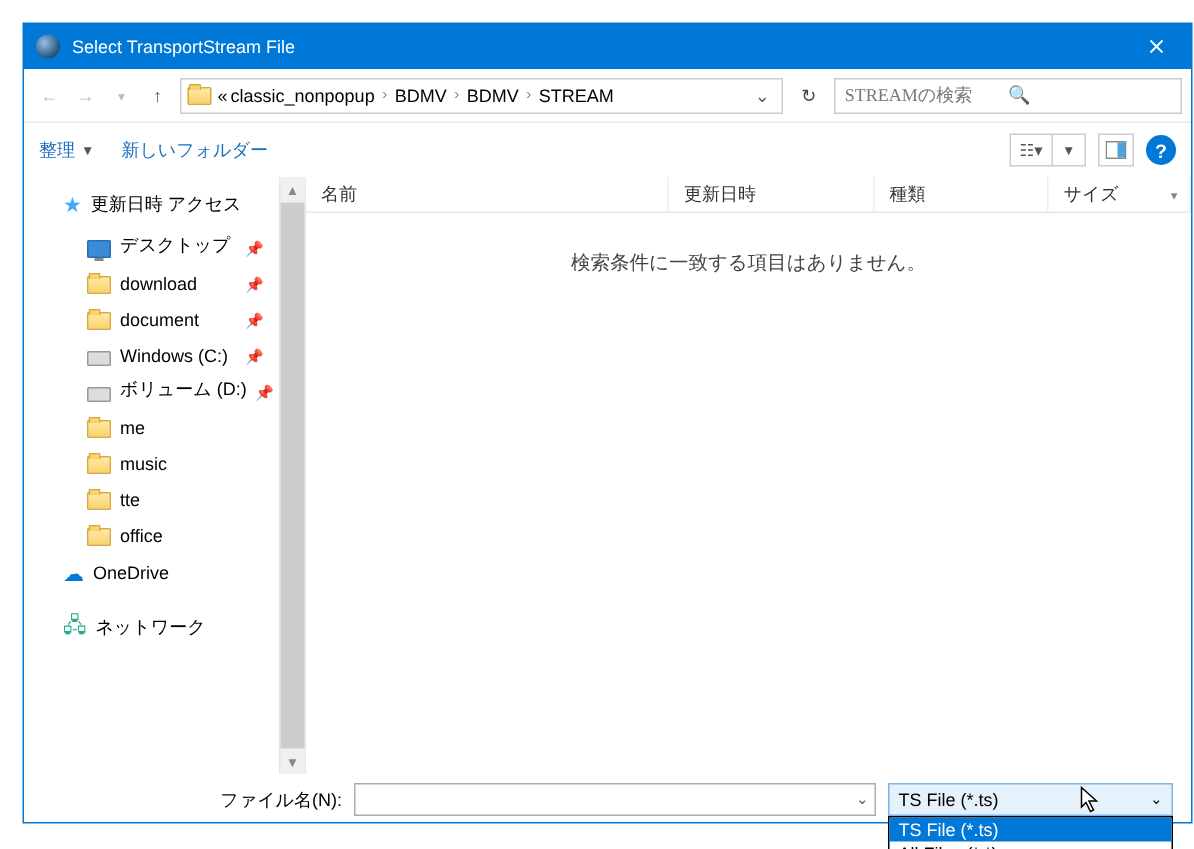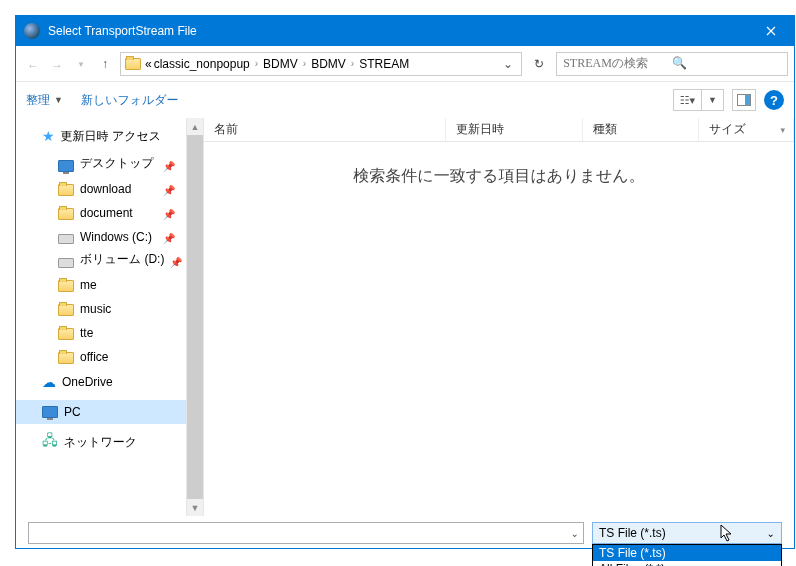--- a/index.html
+++ b/index.html
@@ -42,21 +42,21 @@
 .tree-item .pin { color:#777; font-size:10px; margin-left:auto; margin-right:10px;}
 .star{color:#40a6ff;font-size:14px;}
 .sb-scroll { width:17px; background:#f0f0f0; border-left:1px solid #e6e6e6; display:flex; flex-direction:column;}
 .sb-scroll .arr { height:17px; display:flex; align-items:center; justify-content:center; color:#888; font-size:9px;}
 .sb-scroll .thumb { flex:1; background:#cdcdcd; margin:0;}
 .content { flex:1; display:flex; flex-direction:column; }
 .columns { height:24px; display:flex; align-items:center; border-bottom:1px solid #e6e6e6; font-size:12px; color:#333;}
 .columns div { padding-left:10px; border-right:1px solid #eee; height:100%; display:flex; align-items:center;}
 .col-name{flex:2.2;} .col-date{flex:1.2;} .col-type{flex:1;} .col-size{flex:0.8;}
 .col-size .sort{margin-left:auto;margin-right:8px;color:#888;font-size:9px;}
-.empty { flex:1; text-align:center; padding-top:24px; font-size:16px; color:#444;}
+.empty { flex:1; text-align:center; padding-top:24px; font-size:13px; color:#444;}
 .footer { padding: 6px 12px 4px; display:flex; flex-direction:column; gap:4px; font-size:12px;}
 .fn-row { display:flex; align-items:center; gap:8px; }
 .fn-label { width: 200px; text-align:right; }
 .fn-input { flex:1; height:22px; border:1px solid #abadb3; display:flex; align-items:center; justify-content:flex-end; padding-right:4px; background:#fff;}
 .filter-wrap { width:190px; position:relative; }
 .filter { height:22px; border:1px solid #7eb4ea; background:#e5f1fb; display:flex; align-items:center; padding:0 6px; justify-content:space-between;}
 .filter-drop { position:absolute; top:22px; left:0; right:0; border:1px solid #000; background:#fff; z-index:10;}
 .filter-drop div { padding:1px 6px; font-size:12px;}
 .filter-drop .sel { background:#0078d7; color:#fff;}
 .cursor { position:absolute; width:16px; height:20px; pointer-events:none;}
@@ -176,24 +176,20 @@
         <div class="tree-item sub">
             <span class="folder-ico"></span>
             <span>office</span>
           </div>
         <div style="height:6px;"></div>
         <div class="tree-item">
             <span class="cloud-ico">☁</span>
             <span>OneDrive</span>
           </div>
         <div style="height:6px;"></div>
-        <div class="tree-item selected">
-            <span class="pc-ico"></span>
-            <span>PC</span>
-          </div>
         <div style="height:6px;"></div>
         <div class="tree-item">
             <span class="net-ico">🖧</span>
             <span>ネットワーク</span>
           </div>
       </div>
       <div class="sb-scroll">
         <div class="arr">▲</div>
         <div class="thumb"></div>
         <div class="arr">▼</div>
@@ -209,20 +205,21 @@
             <span>サイズ</span>
             <span class="sort">▾</span>
           </div>
       </div>
       <div class="empty">検索条件に一致する項目はありません。</div>
     </div>
   </div>
 
   <div class="footer">
     <div class="fn-row">
+      <div class="fn-label">ファイル名(N):</div>
       <div class="fn-input">
           <span style="color:#555;font-size:10px;">⌄</span>
         </div>
       <div class="filter-wrap">
         <div class="filter">
           <span>TS File (*.ts)</span>
           <span style="font-size:10px;">⌄</span>
           <svg class="cursor" style="left:128px;top:2px;" viewBox="0 0 16 20">
               <path d="M1 1 L1 14 L4 11 L7 17 L9 16 L6 10 L11 10 Z" fill="#fff" stroke="#000" stroke-width="1"></path>
             </svg>

